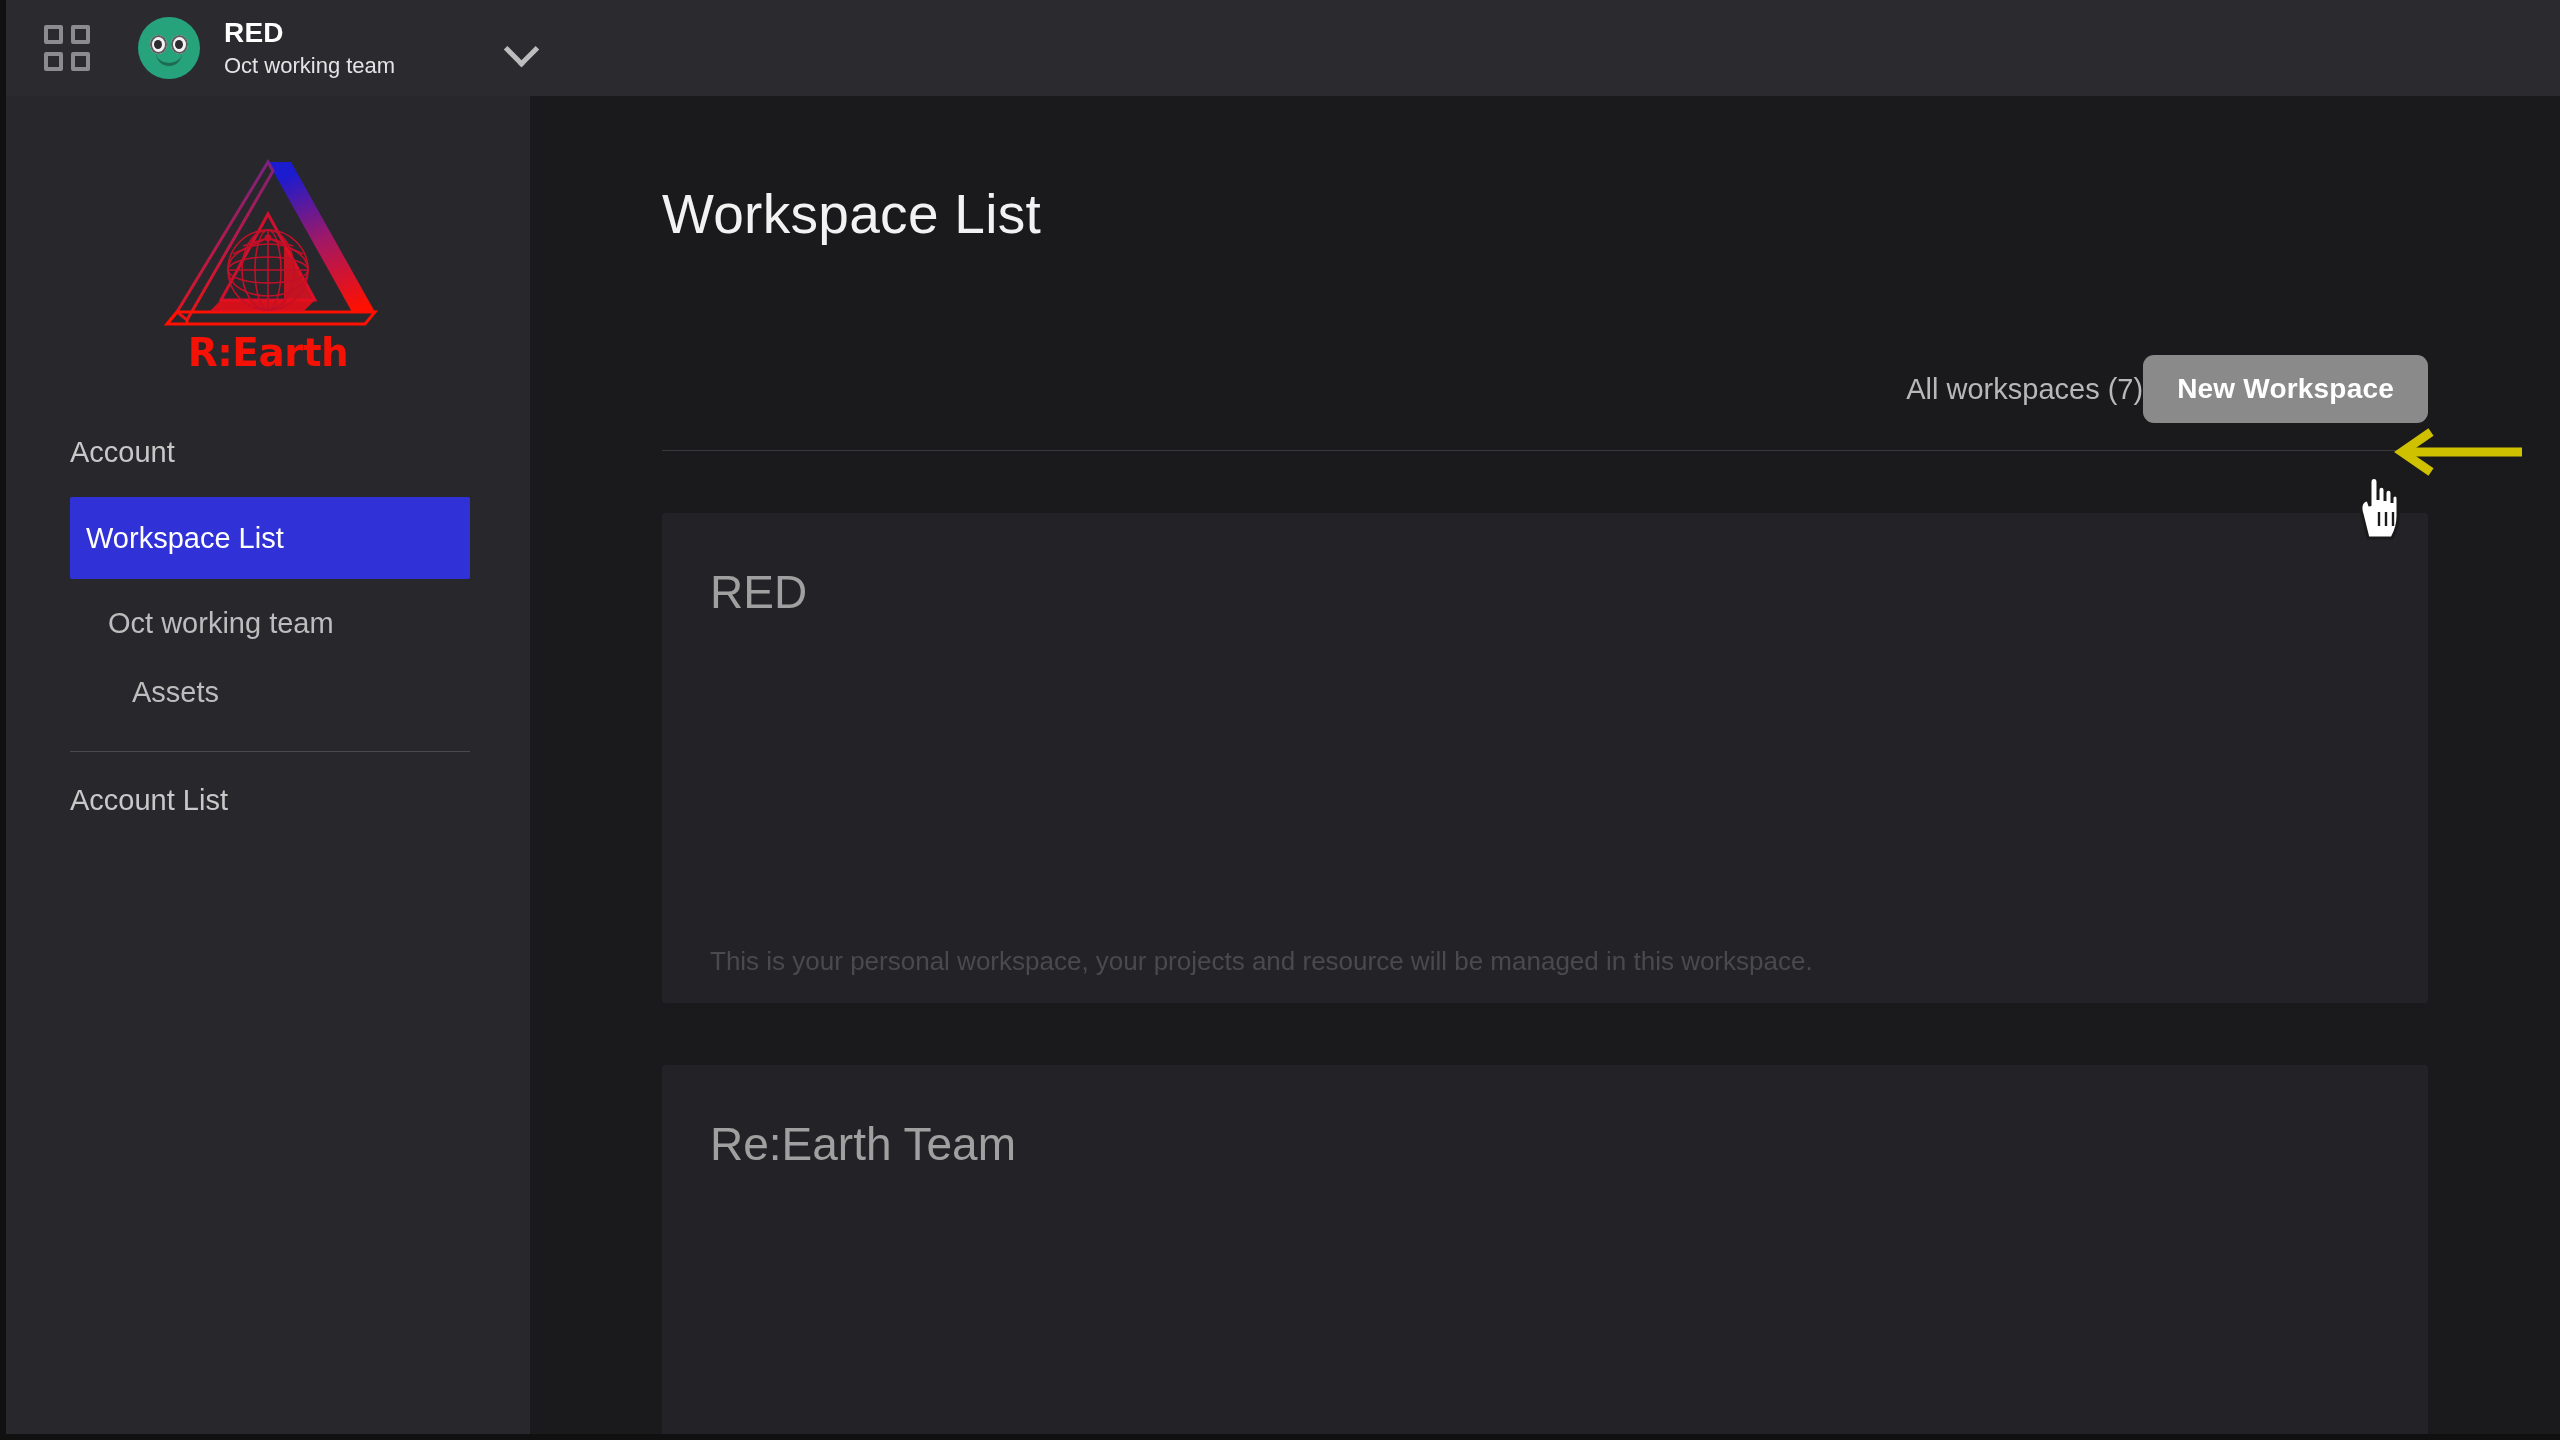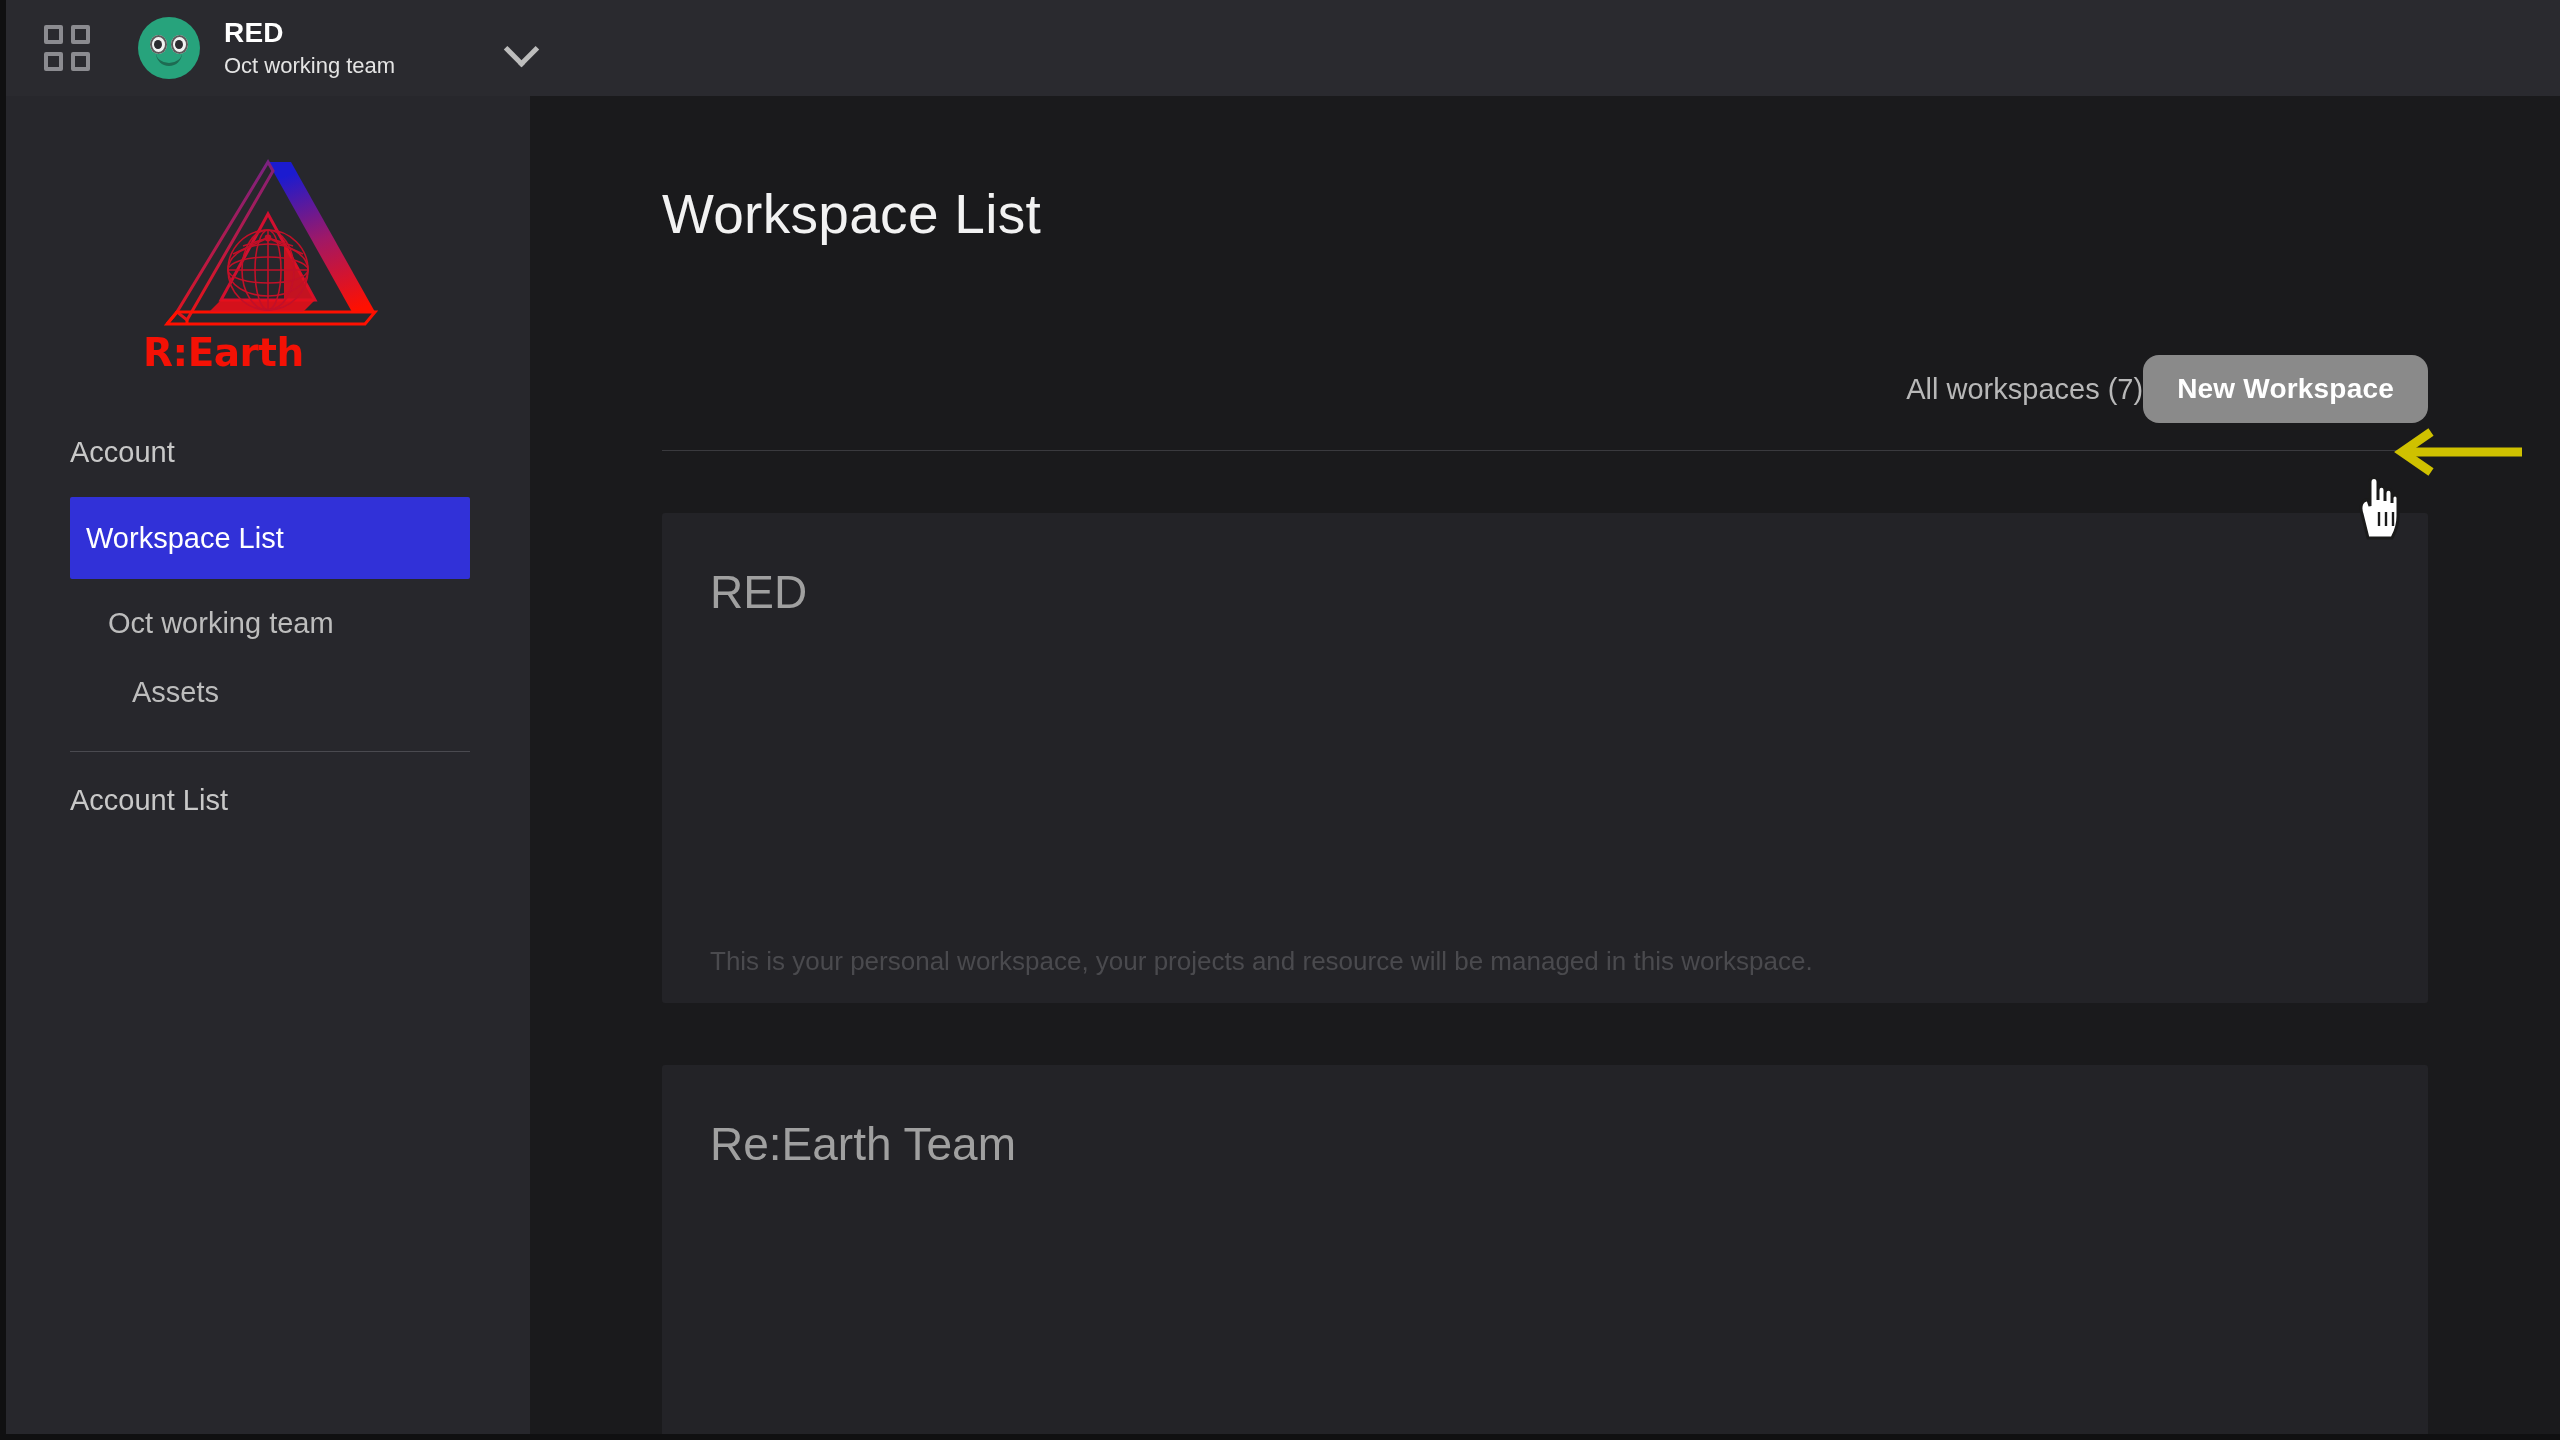--- a/index.html
+++ b/index.html
@@ -88,21 +88,21 @@
     width: 524px; height: 1338px;
     background: #27272c;
   }
   #logo-wrap {
     margin: 46px auto 0;
     width: 250px; height: 230px;
     position: relative;
   }
   #logo-svg { display: block; margin: 0 auto; }
   #logo-word {
-    text-align: left;
+    text-align: center;
     font-family: "DejaVu Sans", sans-serif;
     font-weight: bold;
     font-size: 39px;
     color: #f41105;
     letter-spacing: -0.5px;
     margin-top: -4px;
   }
 
   #nav { margin-top: 46px; }
   .nav-item {
@@ -148,21 +148,21 @@
     margin: 110px 132px 0 132px;
     height: 66px;
     display: flex; align-items: center; justify-content: flex-end;
     position: relative;
   }
   #all-count { font-size: 29px; color: #b8b8b8; }
   #new-ws-btn {
     background: #8a8a8a;
     color: #ffffff;
     font-size: 28px; font-weight: bold;
-    border: none; border-radius: 16px;
+    border: none; border-radius: 11px;
     padding: 18px 34px;
     cursor: pointer;
     font-family: "Liberation Sans", sans-serif;
     letter-spacing: .2px;
   }
   #list-divider {
     margin: 28px 132px 0 132px;
     height: 1px; background: #3a3a3e;
   }
 

